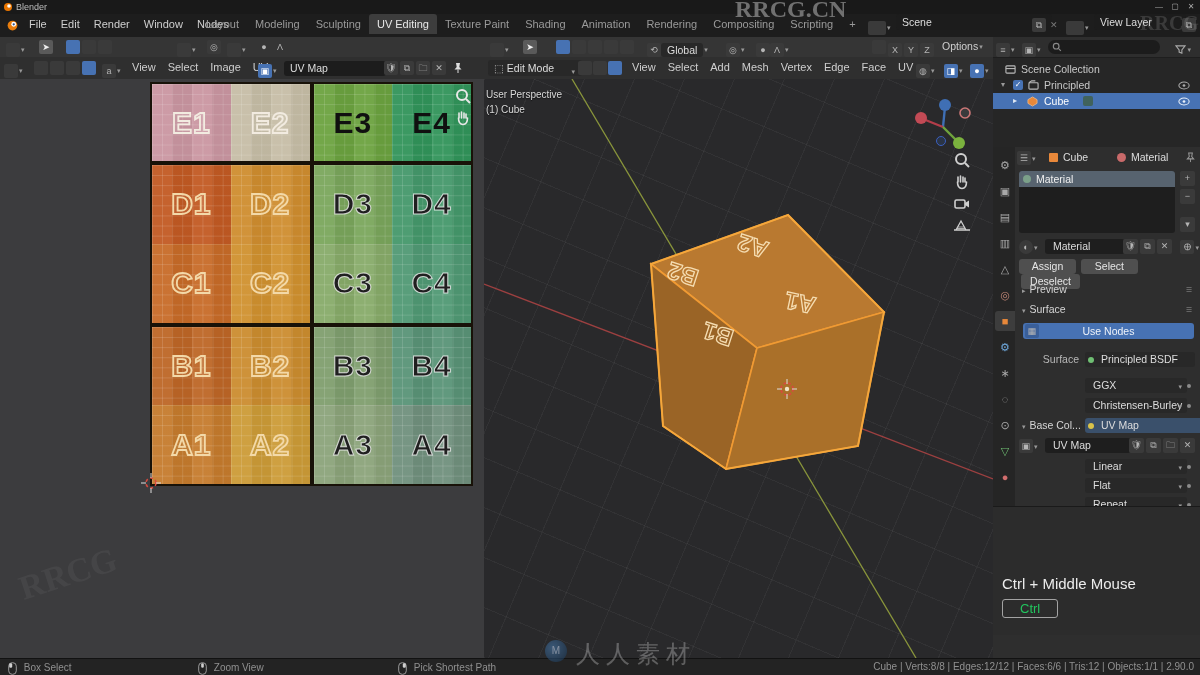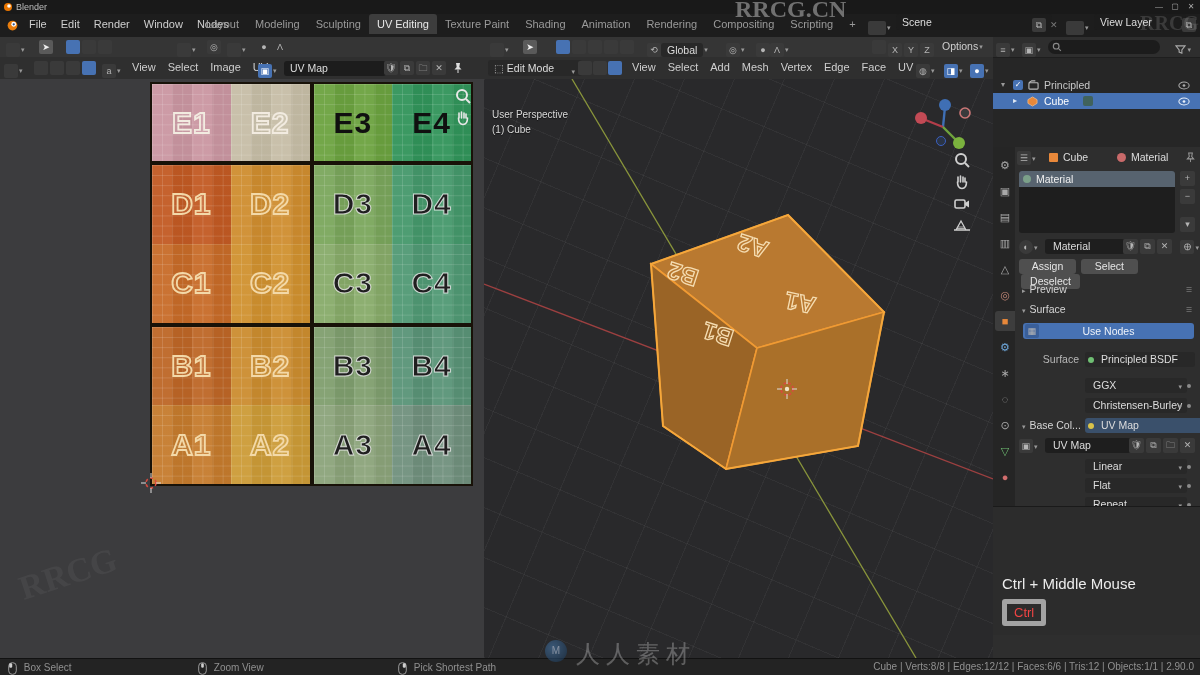--- a/index.html
+++ b/index.html
@@ -48,21 +48,21 @@
   .uv-label.hollow-white{color:rgba(255,255,255,0.08);-webkit-text-stroke:1.8px #f2ebe0;}
   .uv-label.hollow-cream{color:rgba(255,255,255,0.06);-webkit-text-stroke:1.8px #f3d9a8;}
   .uv-label.dark{color:#101010;}
   .uv-label.dark-outline{color:#202020;-webkit-text-stroke:1px rgba(255,255,255,0.75);}
   
   #vp-view{position:absolute;left:0;top:42px;width:509px;height:579px;overflow:hidden;
     background:
       repeating-linear-gradient(113deg, rgba(255,255,255,0.045) 0 1px, transparent 1px 46px),
       repeating-linear-gradient(23deg, rgba(255,255,255,0.045) 0 1px, transparent 1px 46px),
       #29292b;}
-  .vp-overlay-text{position:absolute;left:8px;top:8px;font-size:10px;color:#d8d8d8;text-shadow:0 1px 1px rgba(0,0,0,.6);line-height:15px;margin-top:20px;}
+  .vp-overlay-text{position:absolute;left:2px;top:8px;font-size:10px;color:#d8d8d8;text-shadow:0 1px 1px rgba(0,0,0,.6);line-height:15px;}
   
   #outliner{position:absolute;left:0;top:0;width:207px;height:110px;background:#262626;border-bottom:1px solid #141414;}
   #outliner-header{position:absolute;left:0;top:0;width:207px;height:20px;background:#2e2e2e;border-bottom:1px solid #1e1e1e;}
   .out-row{position:absolute;left:0;width:207px;height:16px;font-size:10.5px;color:#c8c8c8;line-height:16px;}
   .out-row.selected{background:#4772b3;color:#fff;}
   .search-field{position:absolute;left:55px;top:3px;width:112px;height:14px;background:#1c1c1c;border-radius:7px;}
   
   #properties{position:absolute;left:0;top:110px;width:207px;height:383px;background:#2e2e2e;border-bottom:1px solid #141414;}
   #prop-tabs{position:absolute;left:0;top:0;width:22px;height:383px;background:#252525;}
   .prop-tab{position:absolute;left:2px;width:20px;height:20px;text-align:center;line-height:20px;font-size:11px;color:#a8a8a8;}
@@ -71,21 +71,21 @@
   .prow{position:absolute;height:15px;line-height:15px;}
   .plabel{position:absolute;text-align:right;color:#b8b8b8;font-size:10.5px;line-height:15px;}
   .pwidget{position:absolute;background:#282828;border-radius:3px;height:15px;line-height:15px;color:#ddd;padding-left:8px;font-size:10.5px;}
   .pwidget .car{position:absolute;right:4px;top:1px;}
   .pdot{position:absolute;width:4px;height:4px;border-radius:50%;background:#8a8a8a;top:6px;}
   .pbtn{background:#4f4f4f;border-radius:3px;height:15px;line-height:15px;text-align:center;color:#e5e5e5;display:inline-block;font-size:10.5px;}
   .panel-head{position:absolute;color:#d5d5d5;font-size:10.5px;height:13px;line-height:13px;}
   
   #keys-panel{position:absolute;left:0;top:469px;width:207px;height:128px;background:#2c2c2c;border-top:1px solid #1a1a1a;}
   #keys-text{position:absolute;left:9px;top:68px;font-size:15px;color:#ececec;}
-  #key-badge{position:absolute;left:9px;top:92px;border:5px solid #a3a3a3;border-radius:3px;padding:1px 7px;font-size:13px;color:#ef4444;}
+  #key-badge{position:absolute;left:9px;top:92px;border:1px solid #a3a3a3;border-radius:3px;padding:1px 17px;font-size:13px;color:#22c55e;}
   
   #statusbar{left:0;top:658px;width:1200px;height:17px;background:#232323;border-top:1px solid #121212;font-size:10px;color:#909090;}
   .hint{position:absolute;top:2px;height:13px;line-height:13px;}
   #status-stats{position:absolute;right:6px;top:2px;}
   
   .wm{position:absolute;pointer-events:none;}
   #wm-top{left:735px;top:-4px;font-size:24px;font-weight:bold;color:rgba(200,200,200,0.5);font-family:"Liberation Serif",serif;}
   #wm-top2{left:1140px;top:12px;font-size:20px;font-weight:bold;color:rgba(200,200,200,0.18);font-family:"Liberation Serif",serif;}
   #wm-bottom{left:545px;top:638px;font-size:24px;color:rgba(235,235,235,0.30);letter-spacing:6px;}
   #wm-corner{left:18px;top:555px;font-size:34px;font-weight:bold;color:rgba(255,255,255,0.05);transform:rotate(-18deg);font-family:"Liberation Serif",serif;}
@@ -348,20 +348,27 @@
               <circle cx="5" cy="5" r="3.4" fill="none" stroke="#888" stroke-width="1.4"></circle>
               <line x1="7.6" y1="7.6" x2="10.6" y2="10.6" stroke="#888" stroke-width="1.4"></line>
             </svg>
         </span>
         <span style="position:absolute;right:8px;top:3px">
           <svg width="11" height="11" viewBox="0 0 12 12" style="vertical-align:middle">
               <path d="M1 2 H11 L7.5 6.5 V10 L4.5 8.8 V6.5 Z" fill="none" stroke="#aaa" stroke-width="1.2"></path>
             </svg><span class="car">▾</span>
         </span>
       </div>
+      <div class="out-row" style="top:24px">
+        <svg style="position:absolute;left:12px;top:3px" width="11" height="11" viewBox="0 0 12 12">
+            <rect x="1" y="2" width="10" height="8" rx="1" fill="none" stroke="#bbb" stroke-width="1.2"></rect>
+            <line x1="1" y1="5" x2="11" y2="5" stroke="#bbb" stroke-width="1.2"></line>
+          </svg>
+        <span style="position:absolute;left:28px">Scene Collection</span>
+      </div>
       <div class="out-row" style="top:40px">
         <span style="position:absolute;left:8px;font-size:8px;color:#999">▾</span>
         <span style="position:absolute;left:20px;top:3px;width:10px;height:10px;background:#4772b3;border-radius:2px;color:#fff;font-size:8px;line-height:10px;text-align:center">✓</span>
         <svg style="position:absolute;left:35px;top:3px" width="11" height="11" viewBox="0 0 12 12">
             <rect x="1" y="3" width="10" height="7" rx="1" fill="none" stroke="#bbb" stroke-width="1.2"></rect>
             <path d="M1 3 L4 1 H8" fill="none" stroke="#bbb" stroke-width="1.2"></path>
           </svg>
         <span style="position:absolute;left:51px">Principled</span>
         <svg style="position:absolute;right:10px;top:4px" width="12" height="9" viewBox="0 0 14 10">
             <ellipse cx="7" cy="5" rx="6" ry="4" fill="none" stroke="#aaa" stroke-width="1.2"></ellipse>

